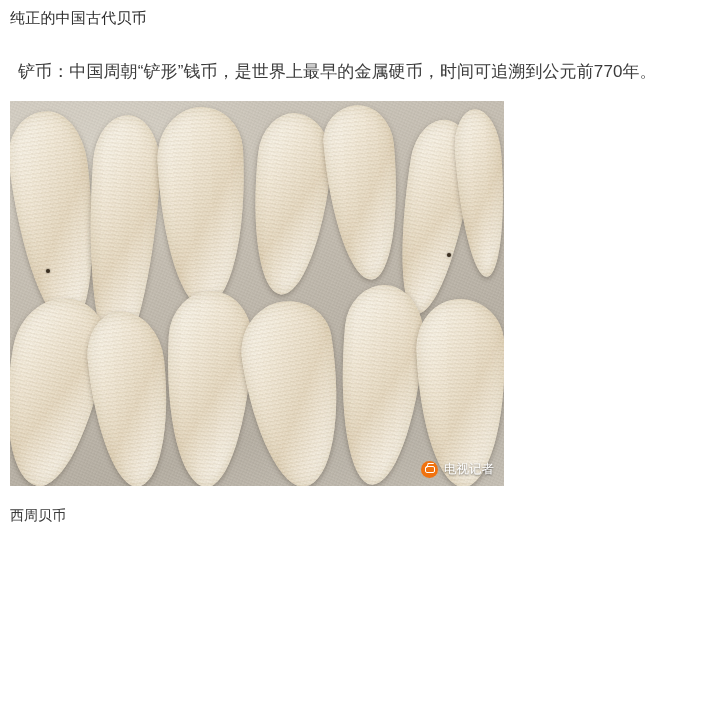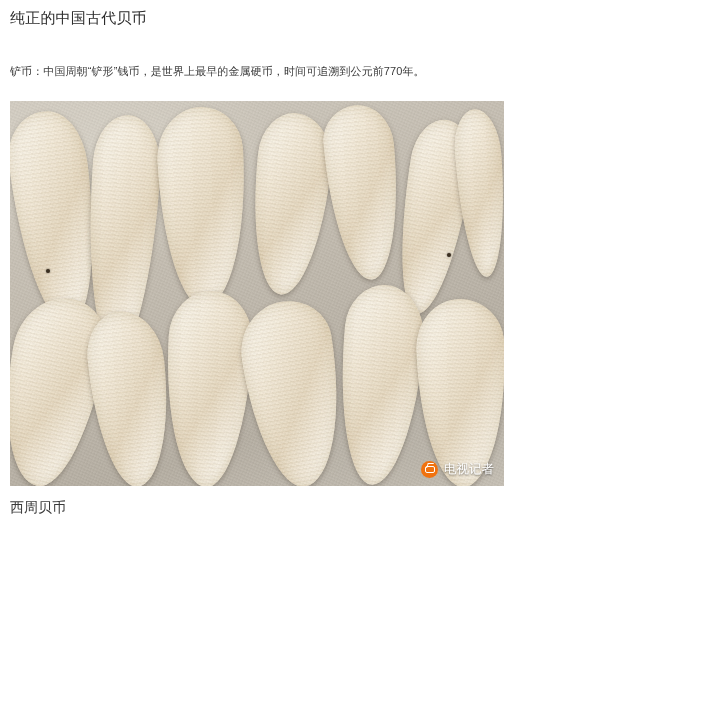--- a/index.html
+++ b/index.html
@@ -24,24 +24,24 @@
   .article-title {
     font-size: 15px;
     line-height: 22px;
     color: #2b2b2b;
     margin: 0;
     padding-top: 7px;
     font-weight: 400;
     letter-spacing: 0.2px;
   }
   .para {
-    font-size: 11px;
+    font-size: 17px;
     line-height: 27px;
     color: #3a3a3a;
-    margin: 0;
+    margin: 8px;
     letter-spacing: 0.1px;
     text-align: justify;
   }
   .para-1 { margin-top: 29px; }
   .para-2 { margin-top: 22px; }
 
   .figure {
     margin-top: 16px;
     width: 494px;
     position: relative;
@@ -155,21 +155,21 @@
     font-size: 12.5px;
     color: #ffffff;
     text-shadow: 0 1px 2px rgba(0,0,0,0.55);
     white-space: nowrap;
   }
   .caption {
     font-size: 14px;
     line-height: 22px;
     color: #3a3a3a;
     margin: 0;
-    padding-top: 10px;
+    padding-top: 18px;
   }
 </style>
 </head>
 <body>
 
 <div class="page">
 
   <h1 class="article-title">纯正的中国古代贝币</h1>
 
   <p class="para para-1">铲币：中国周朝“铲形”钱币，是世界上最早的金属硬币，时间可追溯到公元前770年。</p>

